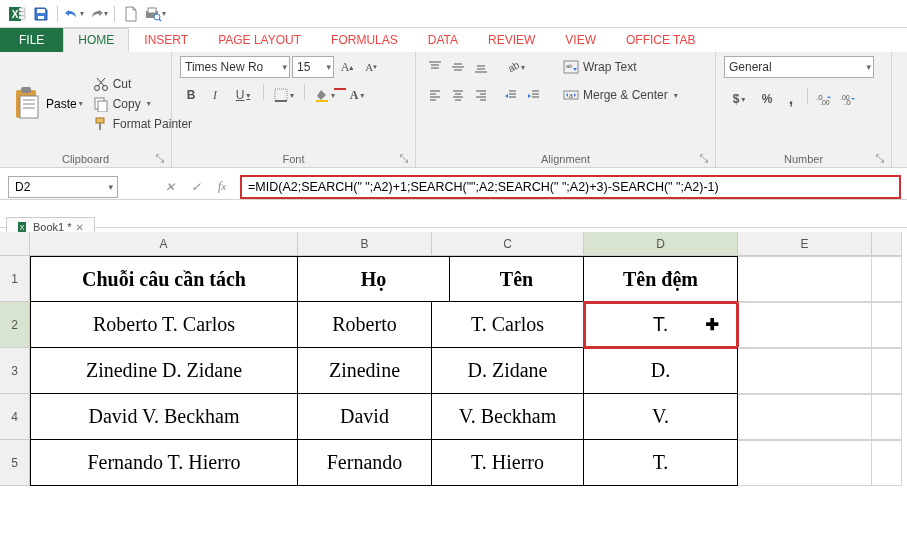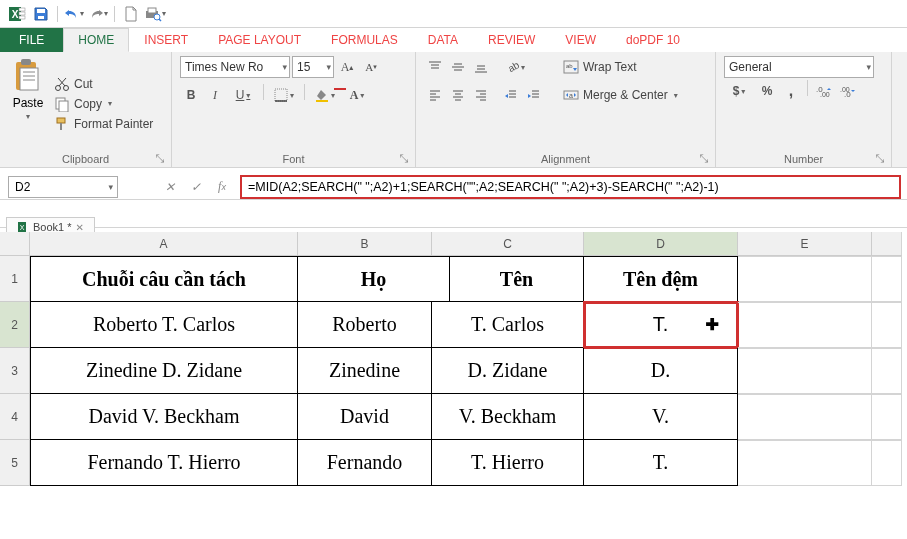--- a/index.html
+++ b/index.html
@@ -17,21 +17,21 @@
 .tab.active { color: #217346; border: 1px solid #d4d4d4; border-bottom: 1px solid #f1f1f1; background: #f1f1f1; }
 
 
 .ribbon { height: 116px; background: #f1f1f1; border-bottom: 1px solid #d4d4d4; display: flex; }
 .rgroup { border-right: 1px solid #d4d4d4; padding: 4px 8px 2px; display: flex; flex-direction: column; justify-content: space-between; }
 .rgroup-label { text-align: center; font-size: 11px; color: #666; padding: 2px 0 0; position: relative; }
 .rgroup-label .dlaunch { position: absolute; right: -4px; bottom: 0; width: 14px; height: 14px; display: flex; align-items: center; justify-content: center; color: #888; cursor: pointer; }
 .rgroup-body { flex: 1; display: flex; gap: 6px; }
 
 
-.paste-btn { display: flex; flex-direction: column; align-items: center; gap: 2px; cursor: pointer; padding: 2px 4px; }
+.paste-btn { display: flex; flex-direction: row; align-items: center; gap: 2px; cursor: pointer; padding: 2px 4px; }
 .paste-icon { width: 32px; height: 36px; }
 .clip-col { display: flex; flex-direction: column; gap: 4px; justify-content: center; }
 .clip-row { display: flex; align-items: center; gap: 4px; cursor: pointer; font-size: 12px; color: #444; white-space: nowrap; }
 .sm-icon { width: 16px; height: 16px; flex-shrink: 0; }
 
 
 .font-col { display: flex; flex-direction: column; gap: 6px; }
 .font-row { display: flex; align-items: flex-start; gap: 2px; }
 .combo { border: 1px solid #ababab; background: #fff; height: 22px; display: flex; align-items: center; padding: 0 4px; font-size: 12px; color: #333; position: relative; }
 .combo .dd { position: absolute; right: 2px; color: #666; font-size: 9px; }
@@ -43,21 +43,21 @@
 
 
 .align-col { display: flex; flex-direction: column; gap: 6px; }
 .align-row { display: flex; align-items: center; gap: 1px; }
 
 
 .wm-col { display: flex; flex-direction: column; gap: 6px; align-items: flex-start; margin-left: 8px; }
 .wm-btn { display: flex; align-items: center; gap: 4px; cursor: pointer; font-size: 12px; color: #444; height: 22px; padding: 0 4px; white-space: nowrap; }
 
 
-.num-col { display: flex; flex-direction: column; gap: 2px; }
+.num-col { display: flex; flex-direction: column; gap: 10px; }
 .numfmt { width: 150px; }
 
 
 .fbar { height: 26px; display: flex; align-items: center; border-bottom: 1px solid #d4d4d4; margin-top: 6px; }
 .namebox { width: 110px; height: 22px; border: 1px solid #ababab; background: #fff; display: flex; align-items: center; padding: 0 6px; margin-left: 8px; font-size: 12px; position: relative; }
 .namebox .dd { position: absolute; right: 4px; color: #666; font-size: 9px; }
 .fb-btns { display: flex; align-items: center; margin-left: 40px; gap: 2px; }
 .fb-btn { width: 24px; height: 22px; display: flex; align-items: center; justify-content: center; color: #888; cursor: pointer; font-style: italic; }
 .formula-input { flex: 1; height: 24px; border: 2px solid #d03030; background: #fff; margin: 0 6px 0 6px; padding: 0 6px; font-size: 12.5px; font-family: "Calibri", sans-serif; display: flex; align-items: center; }
 
@@ -149,21 +149,21 @@
 
 <div class="tabs">
   <div class="tab file">FILE</div>
   <div class="tab active">HOME</div>
   <div class="tab">INSERT</div>
   <div class="tab">PAGE LAYOUT</div>
   <div class="tab">FORMULAS</div>
   <div class="tab">DATA</div>
   <div class="tab">REVIEW</div>
   <div class="tab">VIEW</div>
-  <div class="tab">doPDF 10</div>
+  <div class="tab">OFFICE TAB</div>
 </div>
 
 <div class="ribbon">
 
   <div class="rgroup" style="width:172px;">
     <div class="rgroup-body">
       <div class="paste-btn">
         <svg class="paste-icon" viewBox="0 0 32 36">
             <rect x="4" y="4" width="20" height="28" rx="2" fill="#d89b3e"></rect>
             <rect x="9" y="1" width="10" height="6" rx="2" fill="#888"></rect>

